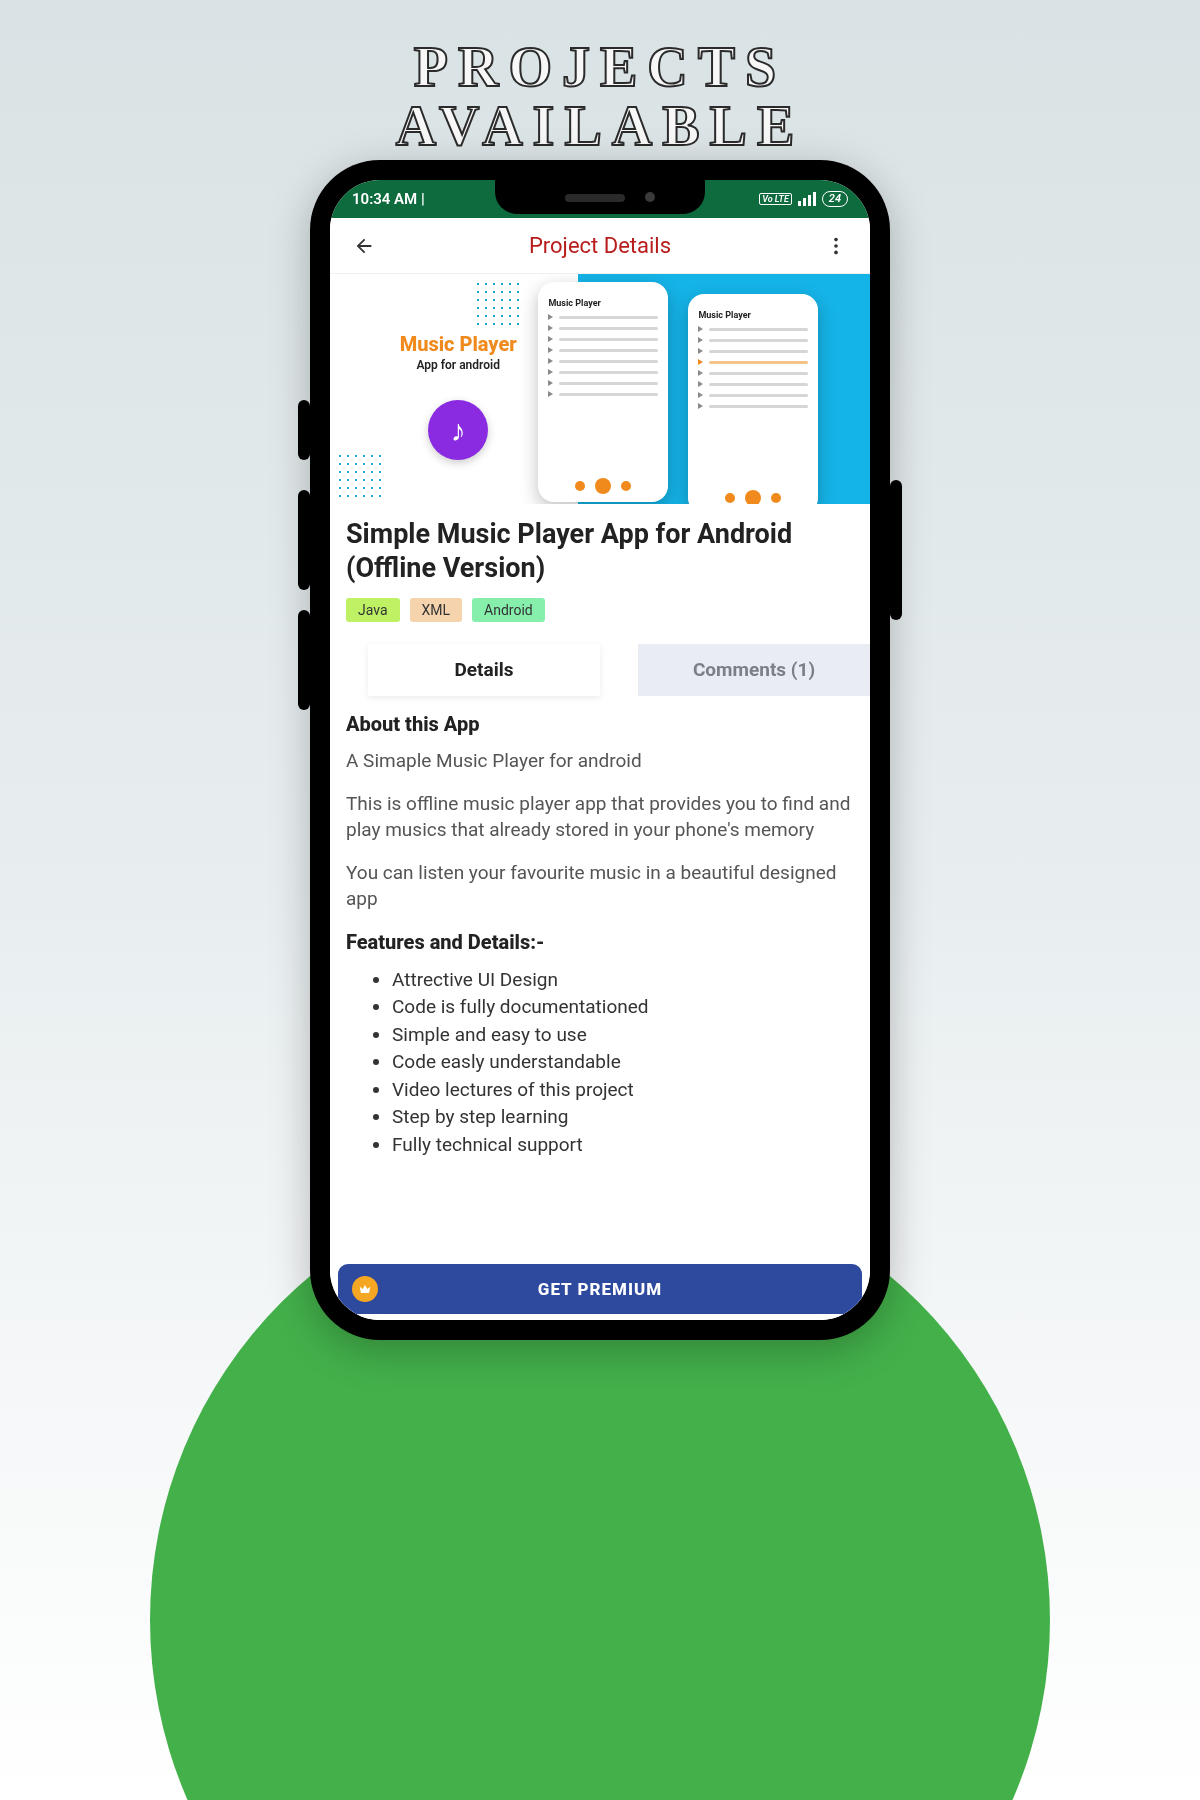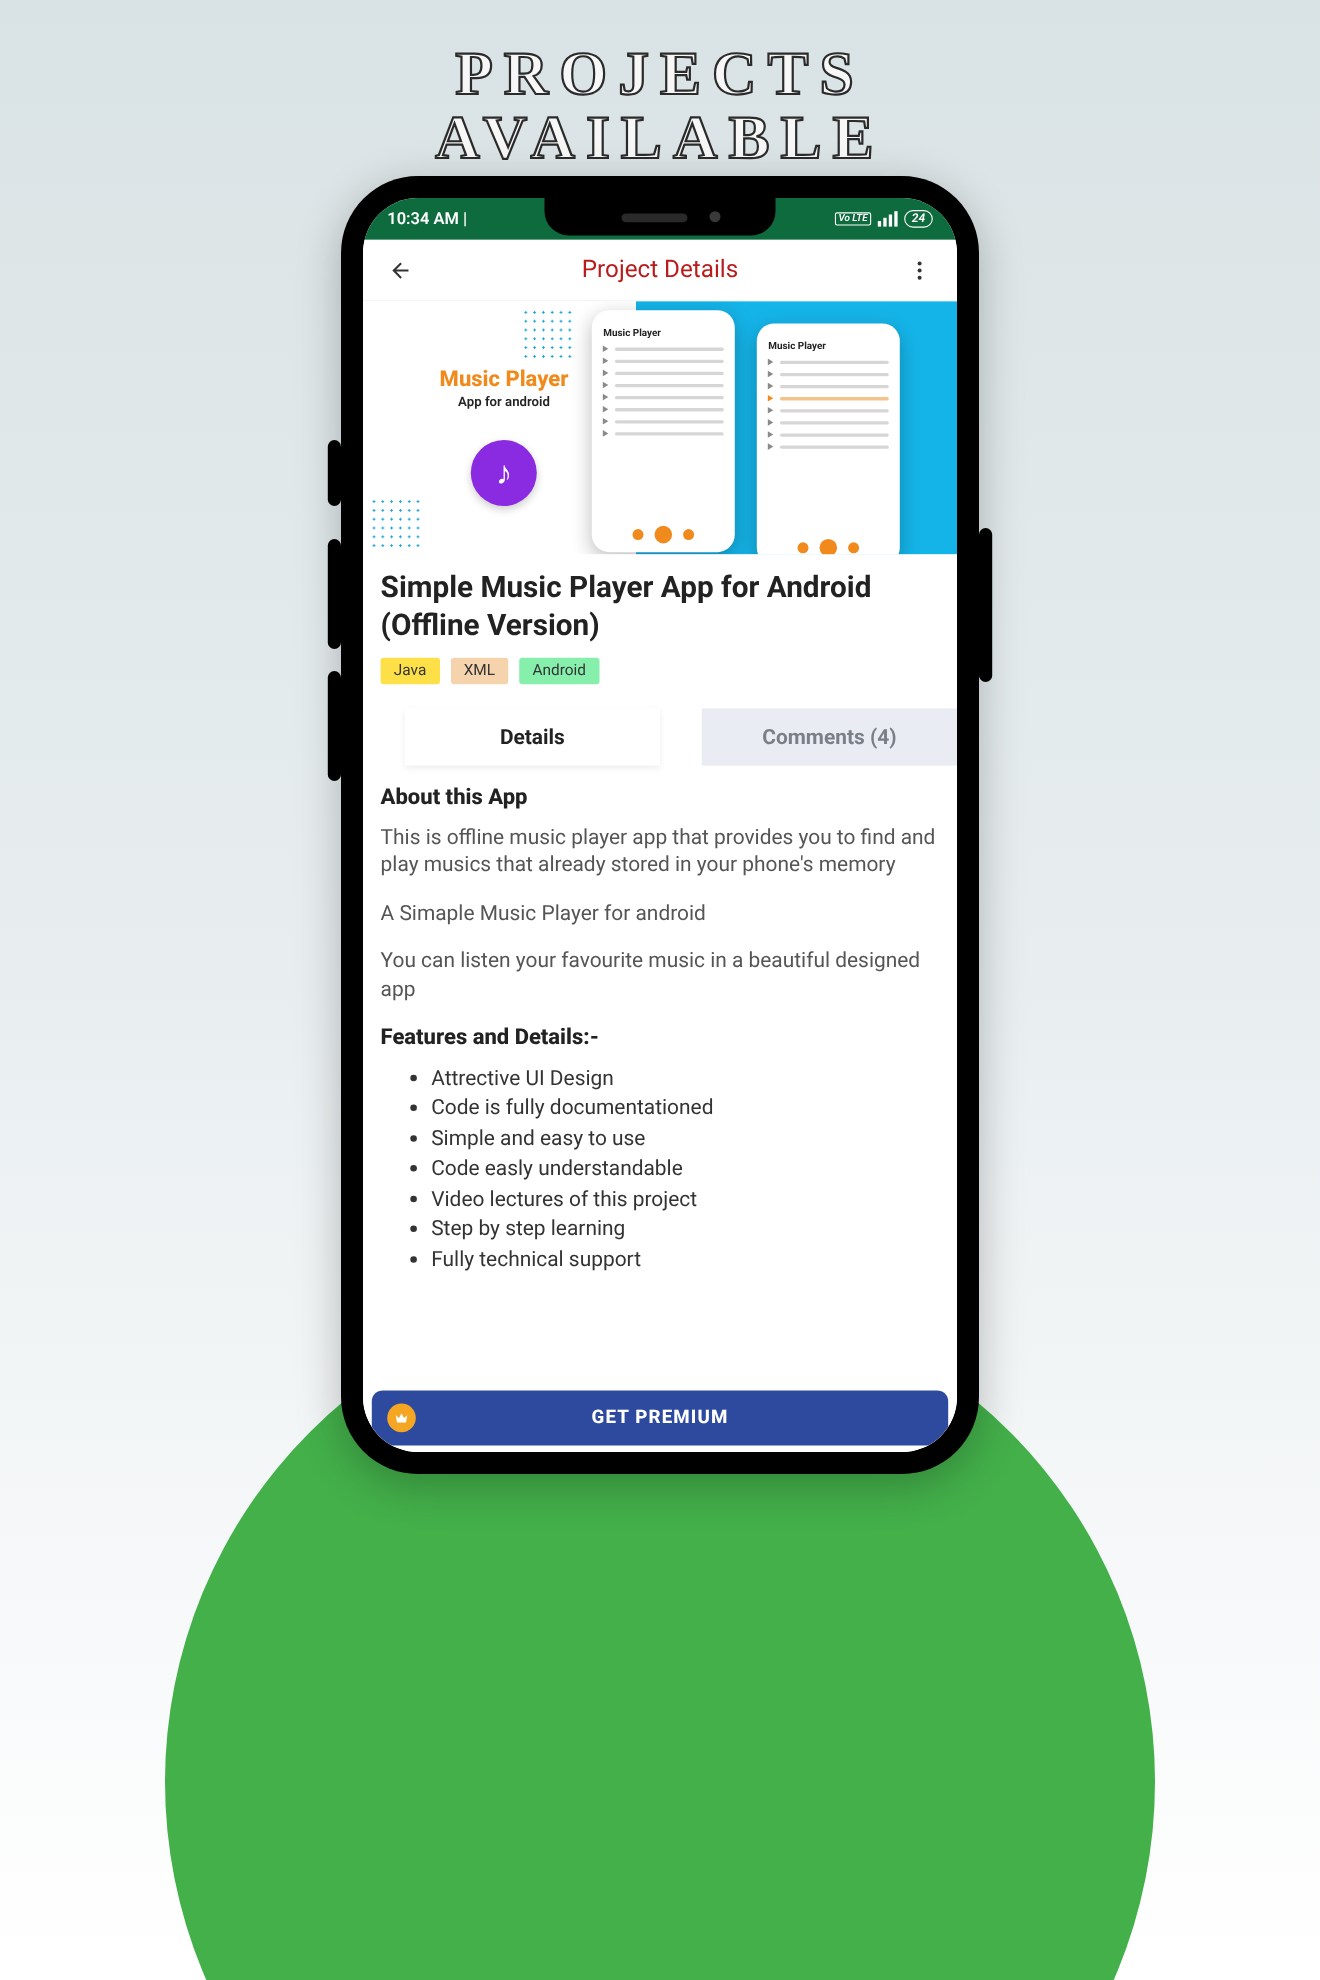--- a/index.html
+++ b/index.html
@@ -174,21 +174,21 @@
   
   .content{
     position:absolute; top:324px; bottom:0; left:0; right:0;
     background:#fff; overflow:hidden;
   }
   .project-title{
     font-size:27px; font-weight:700; color:#222; padding: 14px 16px 6px; line-height:1.25;
   }
   .chips{ display:flex; gap:10px; padding:6px 16px 18px;}
   .chip{ font-size:14px; padding:4px 12px; border-radius:3px; color:#333;}
-  .chip.java{ background:#fde047;}
+  .chip.java{ background:#bef264;}
   .chip.xml { background:#f5d3ad;}
   .chip.android{ background:#86efac;}
 
   .tabs{ display:flex; height:52px; margin-top:4px;}
   .tab{ flex:1; display:flex; align-items:center; justify-content:center;
         font-size:19px; font-weight:700; color:#555; cursor:pointer;margin-left:38px;}
   .tab.active{ background:#fff; color:#222; box-shadow: 0 2px 6px rgba(0,0,0,.08);}
   .tab.inactive{ background:#e9ecf2; color:#7a7f88;}
 
   .section{ padding: 16px 16px 0;}
@@ -355,27 +355,27 @@
     <div class="content">
       <div class="project-title">Simple Music Player App for Android (Offline Version)</div>
       <div class="chips">
         <span class="chip java">Java</span>
         <span class="chip xml">XML</span>
         <span class="chip android">Android</span>
       </div>
 
       <div class="tabs">
         <div class="tab active">Details</div>
-        <div class="tab inactive">Comments (4)</div>
+        <div class="tab inactive">Comments (1)</div>
       </div>
 
       <div class="section">
         <h3>About this App</h3>
+        <p>A Simaple Music Player for android</p>
         <p>This is offline music player app that provides you to find and play musics that already stored in your phone's memory</p>
-        <p>A Simaple Music Player for android</p>
         <p>You can listen your favourite music in a beautiful designed app</p>
       </div>
 
       <div class="features-title">Features and Details:-</div>
       <div class="features">
         <ul>
           <li>Attrective UI Design</li>
           <li>Code is fully documentationed</li>
           <li>Simple and easy to use</li>
           <li>Code easly understandable</li>

